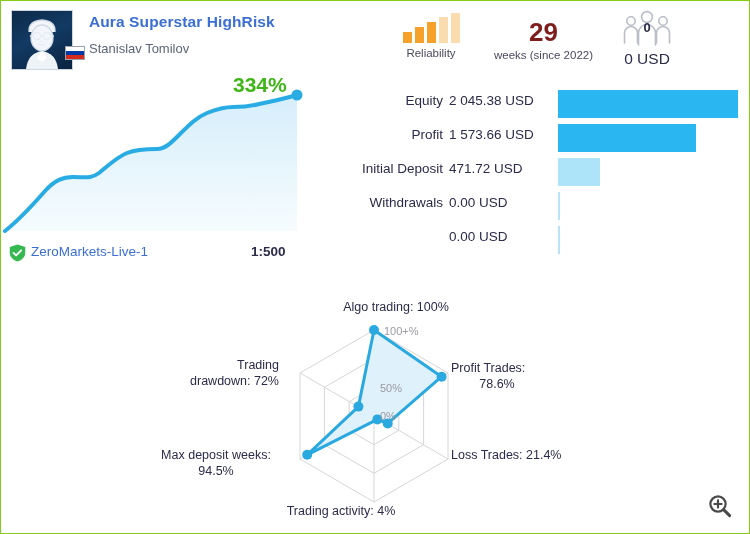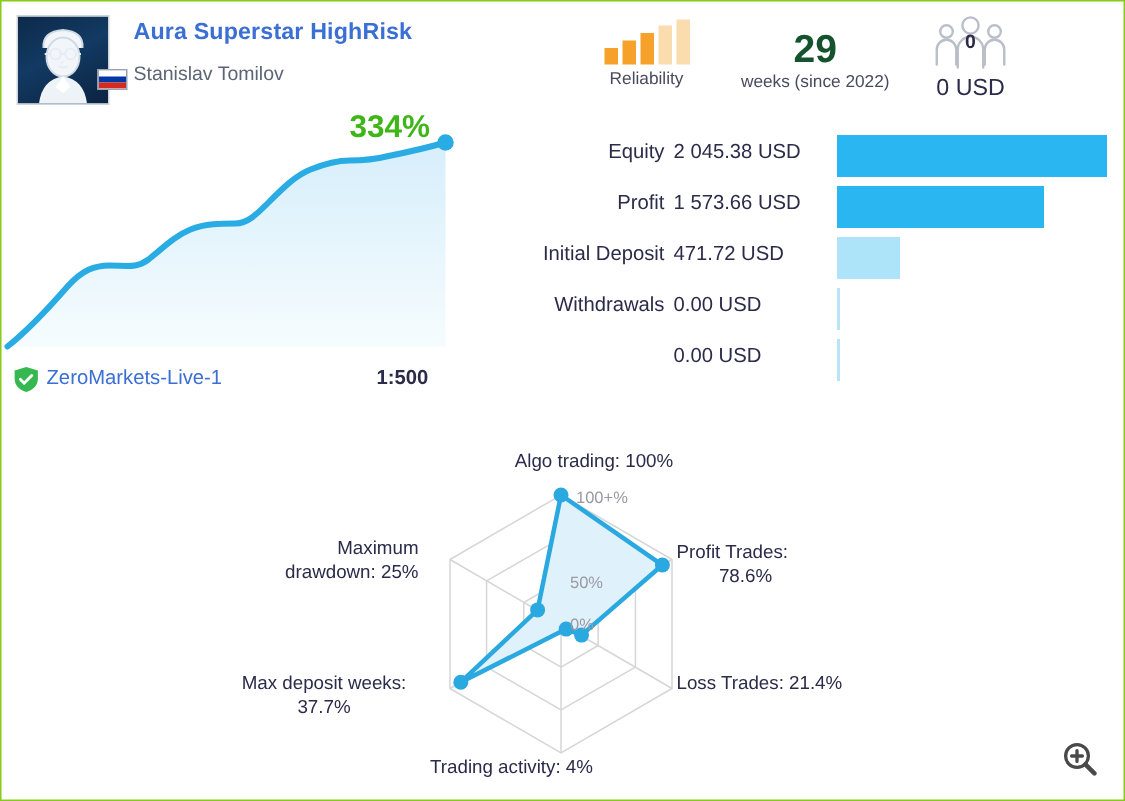--- a/index.html
+++ b/index.html
@@ -42,21 +42,21 @@
     font-size:15.5px;font-weight:bold;color:#3b6fd4;letter-spacing:.1px;
   }
   .acct-owner{
     position:absolute;left:88px;top:40px;
     font-size:13px;color:#5c6576;
   }
 
   
   .kpi{position:absolute;text-align:center;}
   .kpi .cap{font-size:11.5px;color:#4a4a5e;margin-top:4px;}
-  .kpi .big{font-size:26px;font-weight:bold;color:#14532d;line-height:1;}
+  .kpi .big{font-size:26px;font-weight:bold;color:#7f1d1d;line-height:1;}
   .kpi .big2{font-size:15.5px;color:#2b2b4a;line-height:1;}
   #reliability{left:388px;top:12px;width:84px;}
   #weeks{left:480px;top:18px;width:125px;}
   #subscribers{left:600px;top:8px;width:92px;}
   .relbars{display:flex;align-items:flex-end;justify-content:center;gap:3px;height:30px;}
   .relbars span{width:9px;display:block;}
 
   
   .growth{position:absolute;left:0;top:78px;width:312px;height:160px;}
   .growth svg{display:block;}
@@ -279,26 +279,26 @@
       <div>Profit Trades:</div>
       <div style="text-align:center;width:92px;">78.6%</div>
     </div>
 
     <div class="rlabel" id="lbl-loss">Loss Trades: 21.4%</div>
 
     <div class="rlabel" id="lbl-activity">Trading activity: 4%</div>
 
     <div class="rlabel" id="lbl-deposit">
       <div>Max deposit weeks:</div>
-      <div>37.7%</div>
+      <div>94.5%</div>
     </div>
 
     <div class="rlabel" id="lbl-drawdown">
-      <div style="text-align:right;">Maximum</div>
-      <div style="text-align:right;">drawdown: 25%</div>
+      <div style="text-align:right;">Trading</div>
+      <div style="text-align:right;">drawdown: 72%</div>
     </div>
   </div>
 
   <svg class="magnifier" viewBox="0 0 26 26">
     <circle cx="11" cy="11" r="7.6" fill="none" stroke="#4a4a4a" stroke-width="2.2"></circle>
     <path d="M11 7.4 v7.2 M7.4 11 h7.2" stroke="#4a4a4a" stroke-width="2.2" stroke-linecap="round"></path>
     <path d="M16.6 16.6 L22.6 22.6" stroke="#4a4a4a" stroke-width="3" stroke-linecap="round"></path>
   </svg>
 
 </div>

